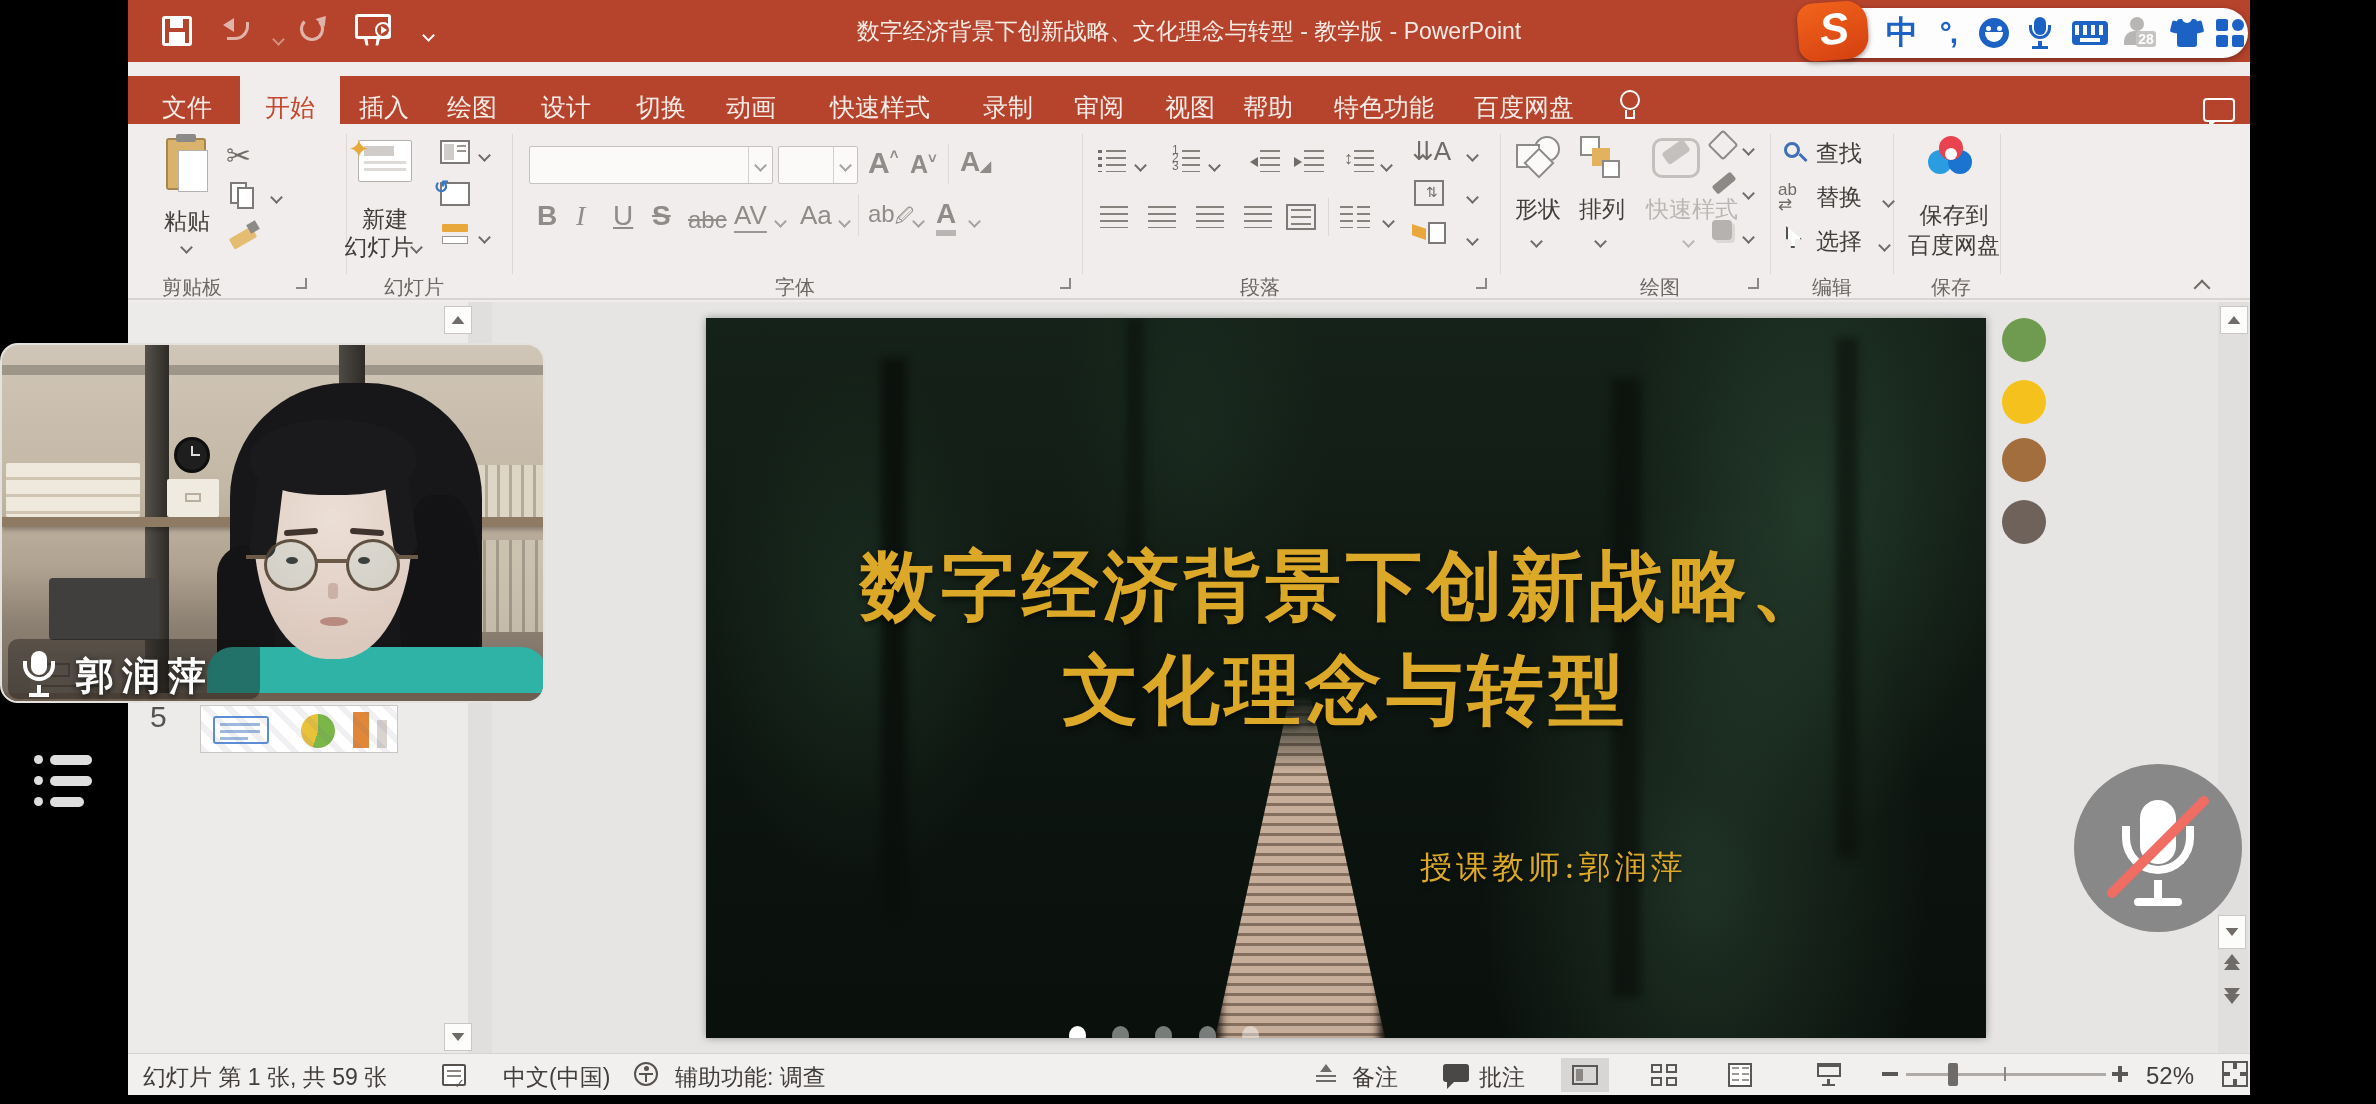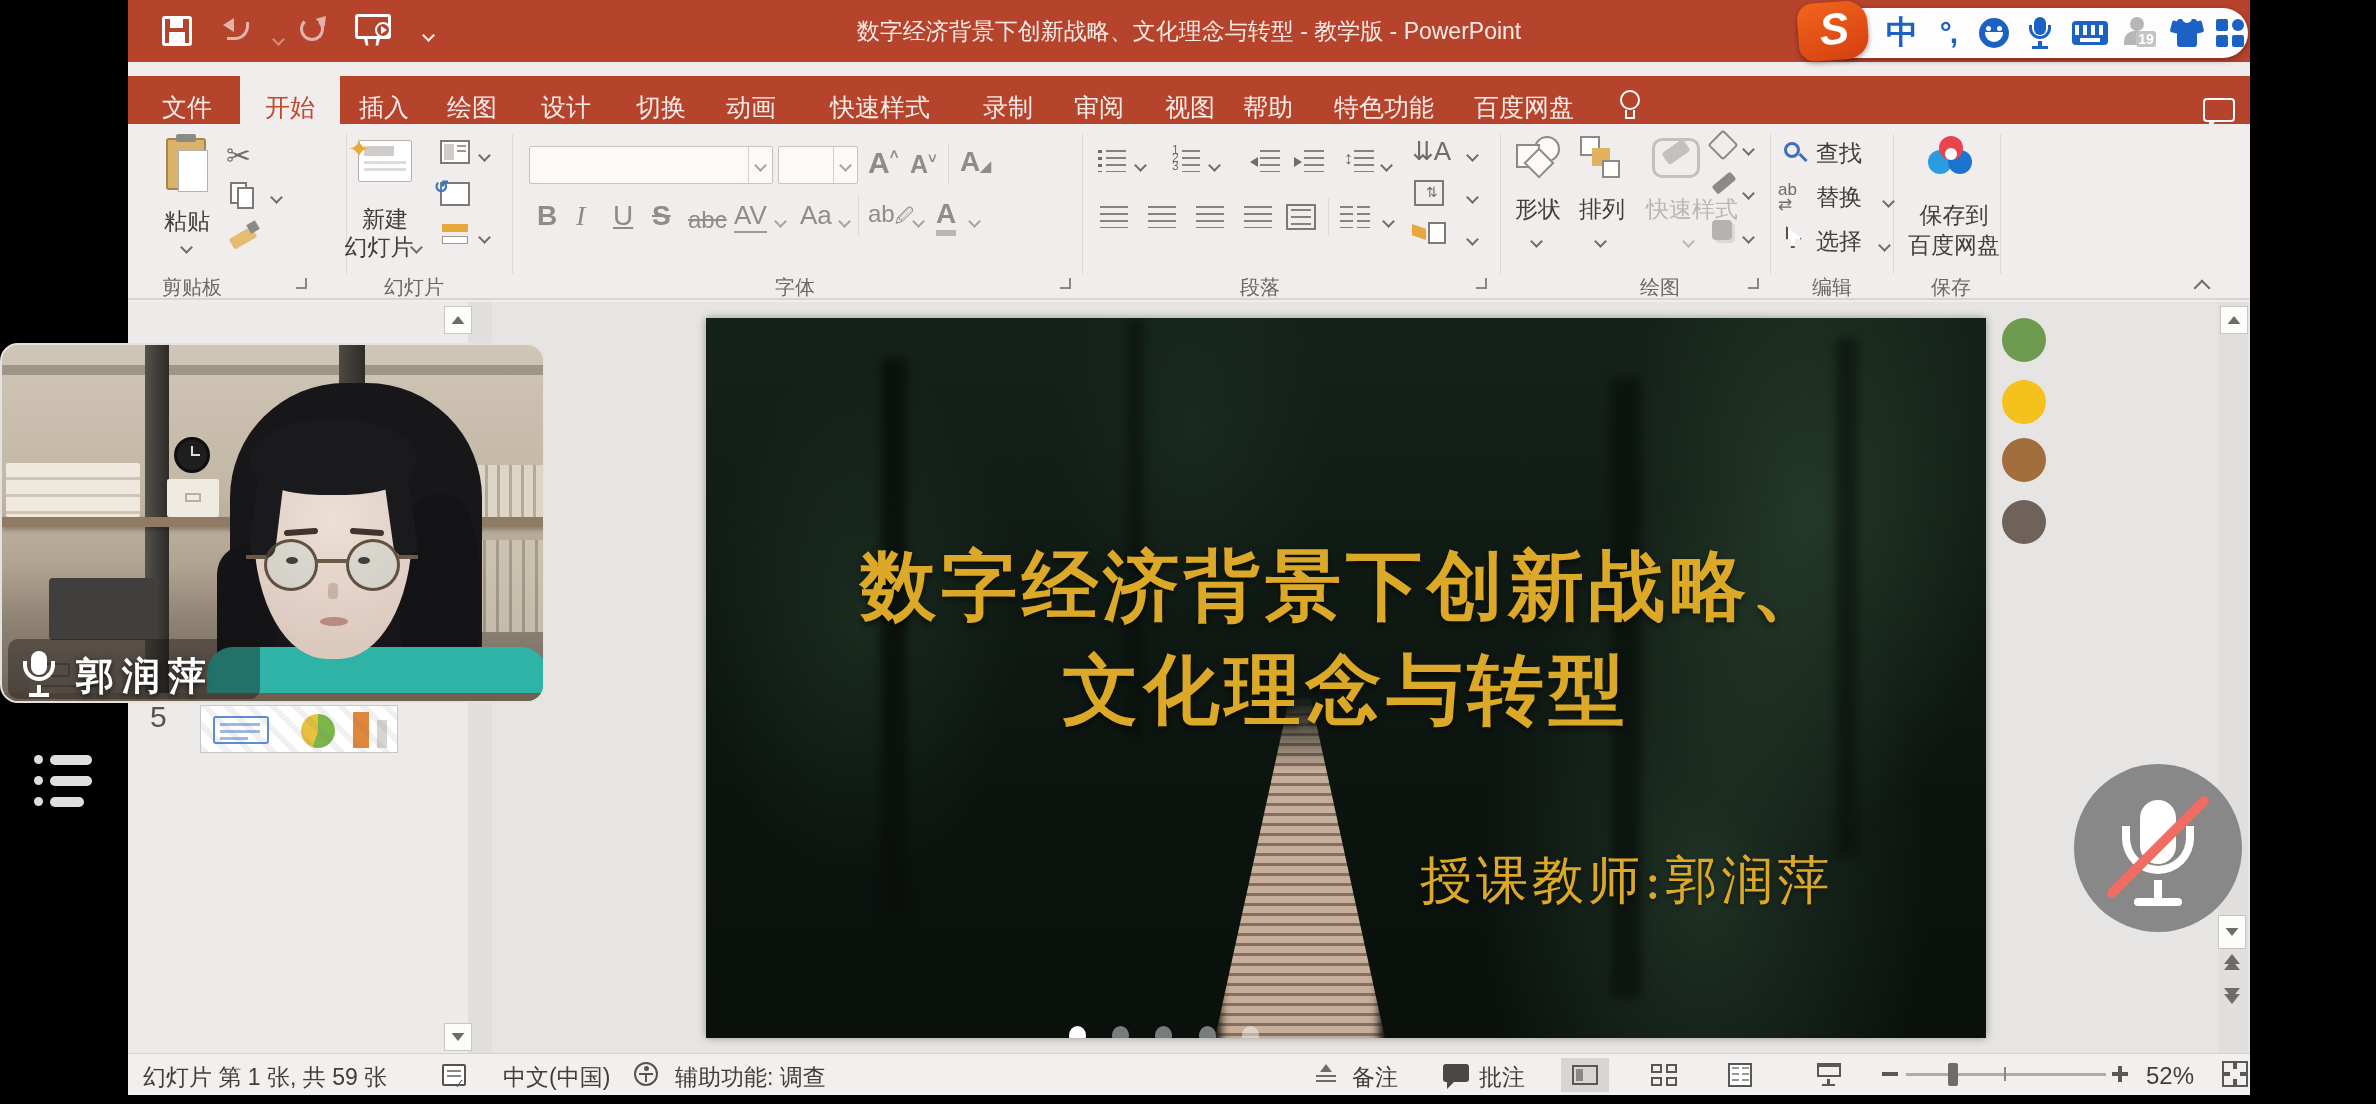--- a/index.html
+++ b/index.html
@@ -384,21 +384,21 @@
       </div>
 
       <div class="slide">
         <div class="trunk" style="left:175px;top:40px;width:26px;height:560px"></div>
         <div class="trunk" style="left:420px;top:0;width:18px;height:420px;opacity:.6"></div>
         <div class="trunk" style="left:905px;top:60px;width:30px;height:620px;opacity:.7"></div>
         <div class="trunk" style="left:1130px;top:20px;width:22px;height:520px;opacity:.6"></div>
         <div class="bridge"></div>
         <div class="stitle" style="top:218px">数字经济背景下创新战略、</div>
         <div class="stitle" style="top:322px">文化理念与转型</div>
-        <div class="a tx" style="left:714px;top:528px;font-size:52px;color:#dca828;font-family:'DejaVu Serif','Liberation Serif',serif;letter-spacing:4px;text-shadow:0 2px 5px rgba(0,0,0,.5)">授课教师:郭润萍</div>
+        <div class="a tx" style="left:714px;top:528px;font-size:32px;color:#dca828;font-family:'DejaVu Serif','Liberation Serif',serif;letter-spacing:4px;text-shadow:0 2px 5px rgba(0,0,0,.5)">授课教师:郭润萍</div>
         <div class="dot" style="left:363px;top:708px;background:#fff"></div>
         <div class="dot" style="left:406px;top:708px;background:rgba(255,255,255,.45)"></div>
         <div class="dot" style="left:449px;top:708px;background:rgba(255,255,255,.45)"></div>
         <div class="dot" style="left:493px;top:708px;background:rgba(255,255,255,.45)"></div>
         <div class="dot" style="left:536px;top:708px;background:rgba(255,255,255,.45)"></div>
       </div>
 
       <div class="a sbtrack" style="left:2090px;top:0;width:30px;height:751px"></div>
       <div class="a sbbox" style="left:2092px;top:4px;width:28px;height:28px">
           <div class="triu" style="transform:scale(.8)"></div>
@@ -529,21 +529,21 @@
     <div class="sgicon" style="left:244px;width:48px">
       <div style="position:relative;width:36px;height:24px;background:#1b62c4;border-radius:4px">
         <div class="a" style="left:3px;top:4px;width:30px;height:10px;background:repeating-linear-gradient(90deg,#fff 0 4px,#1b62c4 4px 8px)"></div>
         <div class="a" style="left:8px;top:17px;width:20px;height:4px;background:#fff"></div>
       </div>
     </div>
     <div class="sgicon" style="left:296px;width:44px">
       <div style="position:relative;width:32px;height:32px">
         <div class="a" style="left:6px;top:0;width:14px;height:14px;border-radius:50%;background:#b8b6b4"></div>
         <div class="a" style="left:0;top:14px;width:26px;height:14px;border-radius:10px 10px 0 0;background:#b8b6b4"></div>
-        <div class="a" style="left:12px;top:14px;width:20px;height:16px;background:#c6c4c2;border-radius:3px;color:#fff;font-size:14px;text-align:center;line-height:16px">19</div>
+        <div class="a" style="left:12px;top:14px;width:20px;height:16px;background:#c6c4c2;border-radius:3px;color:#fff;font-size:14px;text-align:center;line-height:16px">28</div>
       </div>
     </div>
     <div class="sgicon" style="left:344px;width:42px">
       <div style="position:relative;width:32px;height:28px">
         <div class="a" style="left:6px;top:0;width:20px;height:28px;background:#1b62c4;border-radius:3px"></div>
         <div class="a" style="left:0;top:2px;width:8px;height:12px;background:#1b62c4;transform:rotate(14deg);border-radius:2px"></div>
         <div class="a" style="left:24px;top:2px;width:8px;height:12px;background:#1b62c4;transform:rotate(-14deg);border-radius:2px"></div>
         <div class="a" style="left:11px;top:-2px;width:10px;height:6px;border-radius:0 0 8px 8px;background:#fdfdfd"></div>
       </div>
     </div>

